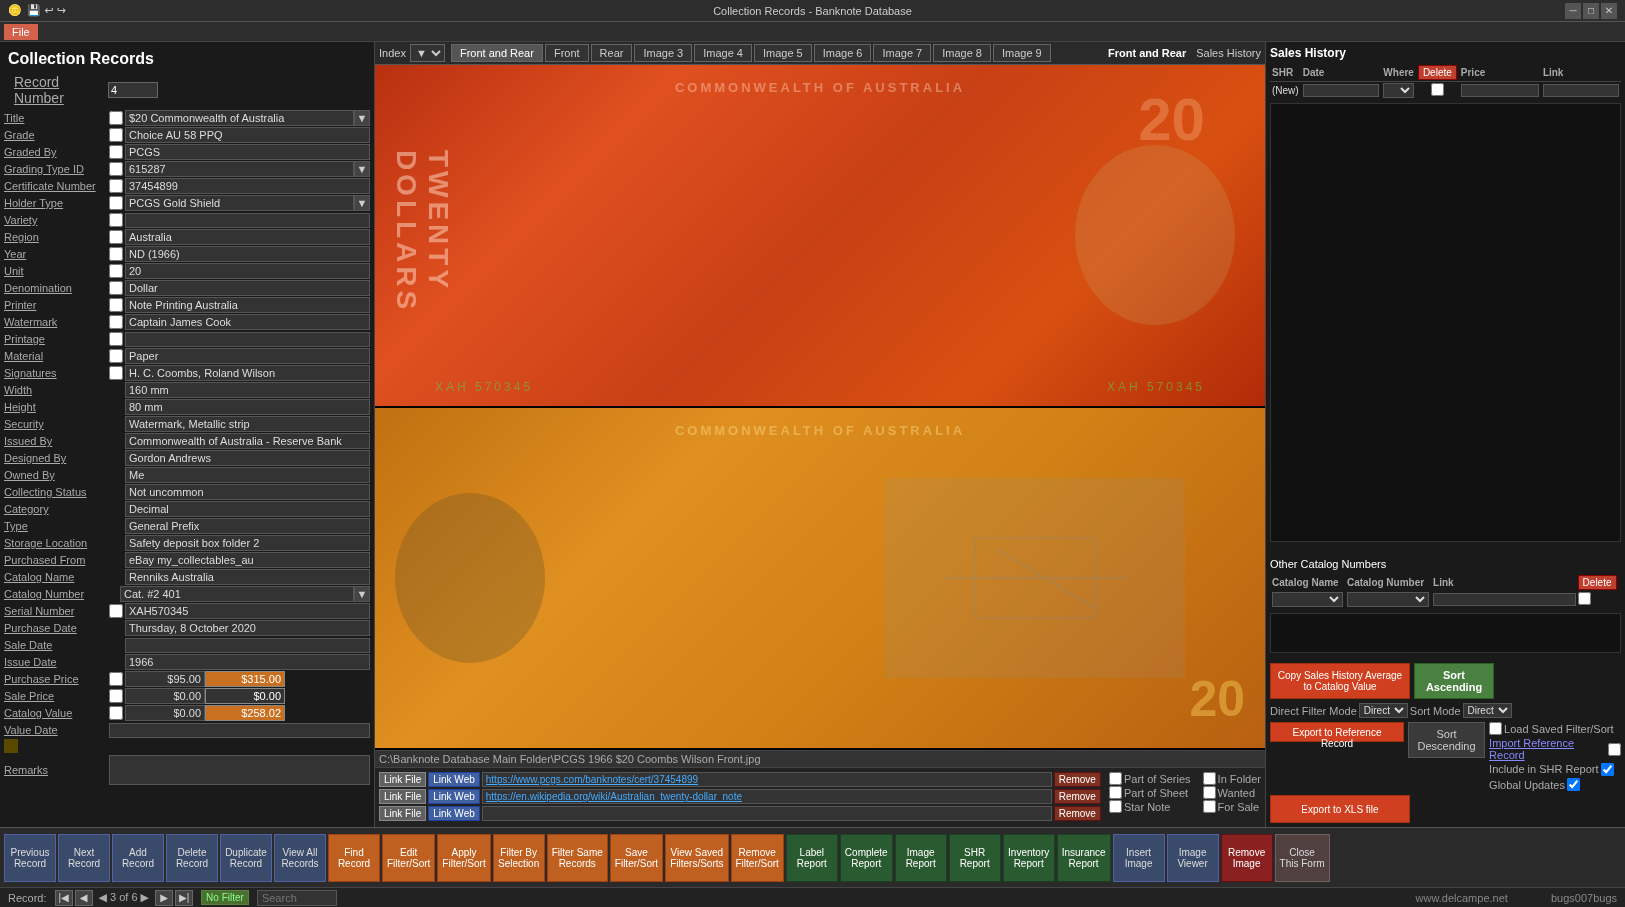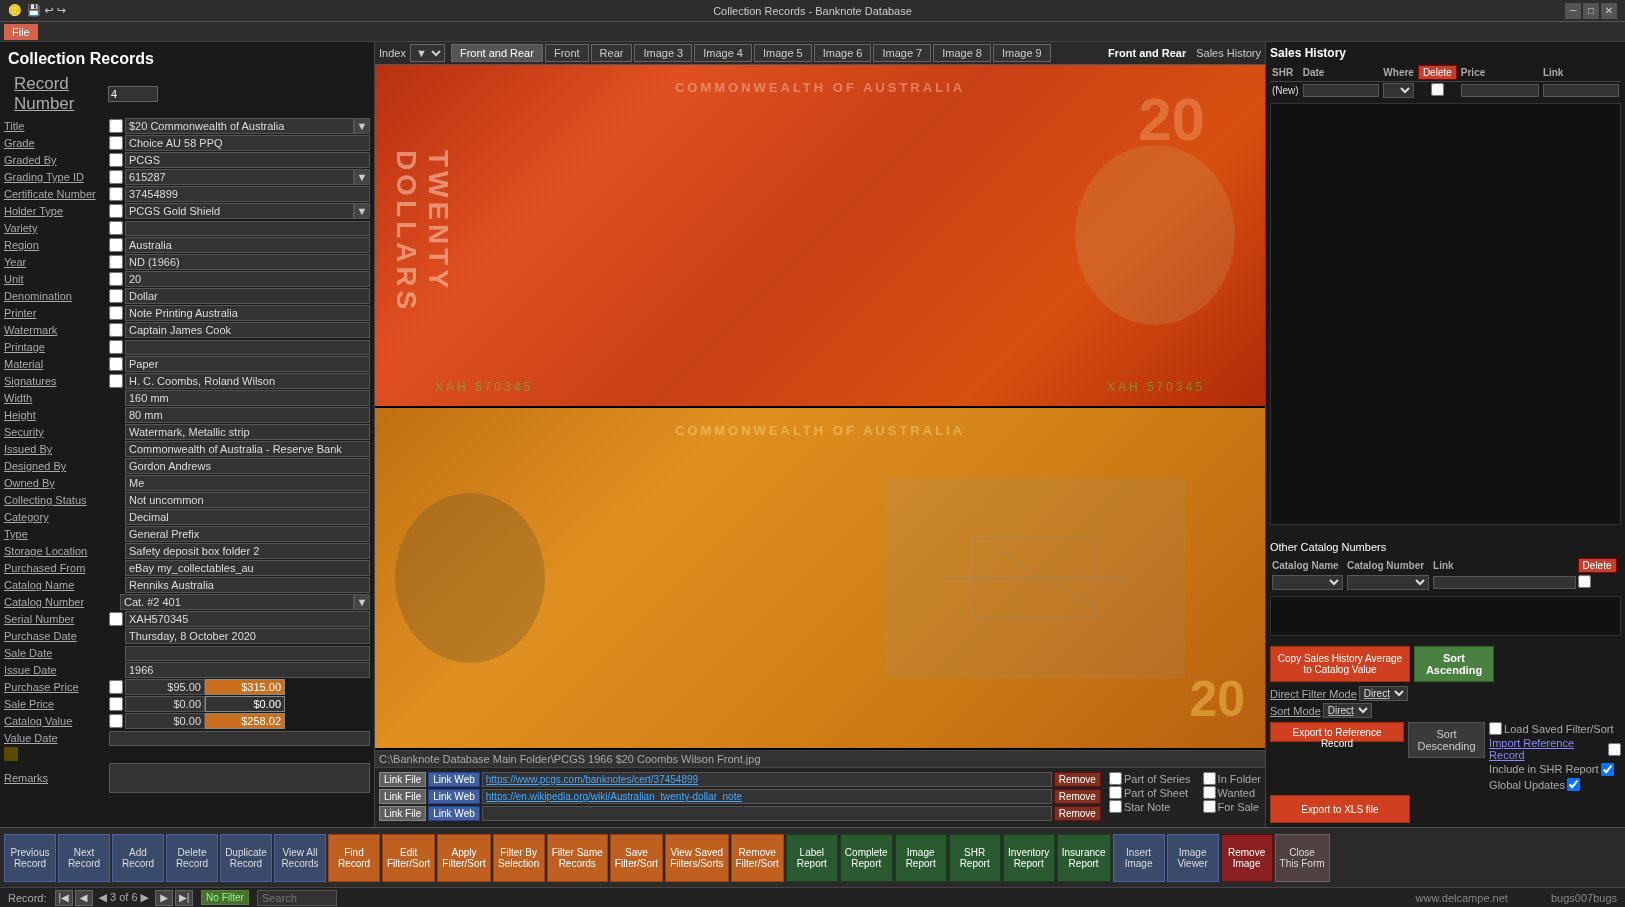--- a/index.html
+++ b/index.html
@@ -17,21 +17,21 @@
     .menu-item { color: #ccc; padding: 2px 8px; cursor: pointer; font-size: 11px; }
     .menu-file { background: #d4614a; color: white; padding: 2px 8px; }
     
     
     .main-container { display: flex; height: calc(907px - 42px - 60px - 20px); }
     
     
     .left-panel { width: 375px; background: #1a1a1a; border-right: 1px solid #444; overflow-y: auto; padding: 4px; flex-shrink: 0; }
     .left-panel-title { color: #fff; font-size: 16px; font-weight: bold; padding: 4px 0 6px 4px; }
     .record-number-row { display: flex; align-items: center; gap: 4px; margin-bottom: 4px; }
-    .record-number-label { color: #aaa; text-decoration: underline; cursor: pointer; font-size: 17px; width: 100px; padding-left: 10px; }
+    .record-number-label { color: #aaa; text-decoration: underline; cursor: pointer; font-size: 14px; width: 100px; padding-left: 10px; }
     .record-number-input { background: #333; border: 1px solid #666; color: #fff; width: 50px; padding: 1px 2px; }
     
     .field-row { display: flex; align-items: center; margin-bottom: 1px; min-height: 16px; }
     .field-label { color: #aaa; text-decoration: underline; cursor: pointer; width: 105px; flex-shrink: 0; font-size: 11px; }
     .field-checkbox { width: 14px; height: 14px; margin-right: 2px; flex-shrink: 0; accent-color: #555; }
     .field-value { flex: 1; background: #333; border: 1px solid #555; color: #ddd; padding: 1px 3px; font-size: 11px; min-height: 15px; display: flex; align-items: center; }
     .field-with-arrow { display: flex; width: 100%; }
     .field-arrow { background: #444; border: 1px solid #555; color: #ccc; width: 16px; display: flex; align-items: center; justify-content: center; flex-shrink: 0; }
     
     
@@ -511,21 +511,21 @@
         </tbody>
       </table>
       <div style="flex:1; overflow-y:auto; background:#111; border:1px solid #333; margin:4px 0; min-height:40px;"></div>
     </div>
 
     <div style="display:flex; gap:4px; flex-wrap:wrap; margin-top:6px;">
       <button class="btn-orange" style="width:140px; height:36px; white-space:pre-line;">Copy Sales History Average
 to Catalog Value</button>
       <button class="sort-ascending" style="white-space:pre-line; height:36px; width:80px; background:#4a8040; border:1px solid #2a6020; color:#fff; cursor:pointer; font-size:11px; font-weight:bold;">Sort
 Ascending</button>
-      <div style="display:flex; flex-direction:column; gap:2px; font-size:10px; color:#aaa;text-decoration:underline;">
+      <div style="display:flex; flex-direction:row; gap:2px; font-size:10px; color:#aaa;">
         <div style="display:flex; align-items:center; gap:2px;">
           <span>Direct Filter Mode</span>
           <select style="background:#333; border:1px solid #555; color:#ddd; font-size:10px;">
             <option>Direct</option>
           </select>
         </div>
         <div style="display:flex; align-items:center; gap:2px;">
           <span>Sort Mode</span>
           <select style="background:#333; border:1px solid #555; color:#ddd; font-size:10px;">
             <option>Direct</option>

